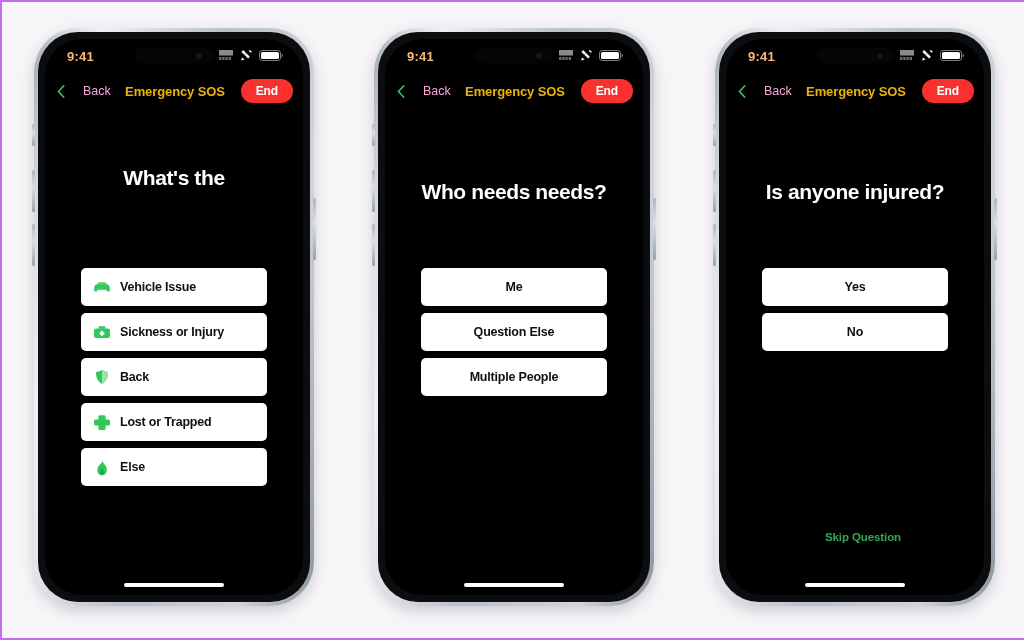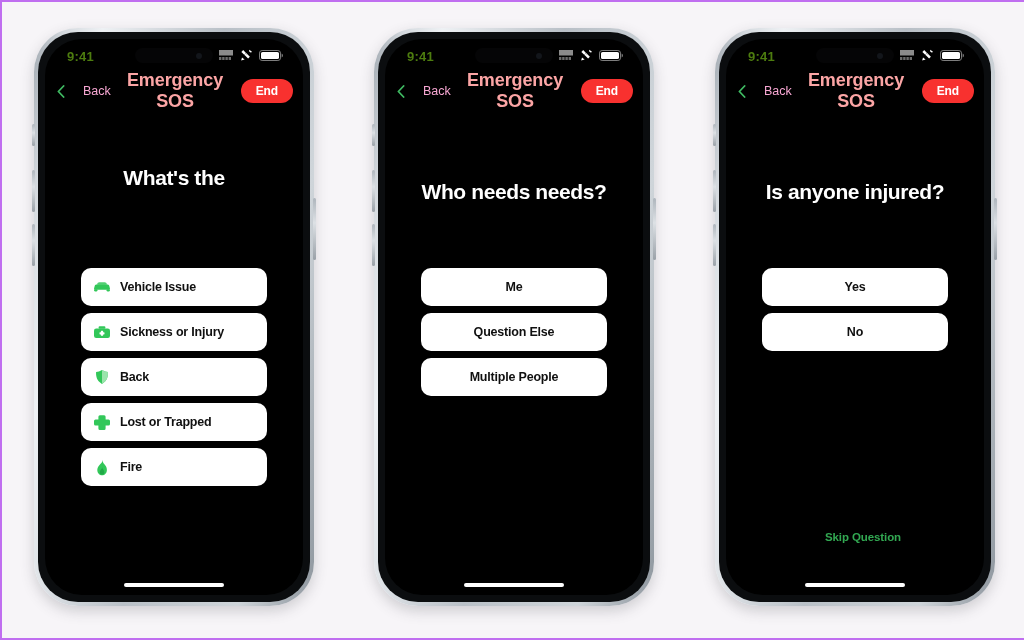--- a/index.html
+++ b/index.html
@@ -98,21 +98,21 @@
     left: 0;
     right: 0;
     height: 34px;
     display: flex;
     align-items: center;
     justify-content: space-between;
     padding: 0 20px 0 22px;
     box-sizing: border-box;
   }
   .sb-time {
-    color: #4d7c0f;
+    color: #fdba74;
     font-size: 13px;
     font-weight: bold;
     letter-spacing: 0.2px;
   }
   .sb-right {
     display: flex;
     align-items: center;
     gap: 6px;
   }
   .sb-icon { display: block; }
@@ -135,22 +135,22 @@
     gap: 18px;
     color: #f9a8d4;
     font-size: 12.5px;
     cursor: pointer;
     min-width: 60px;
   }
   .nav-back svg { display: block; }
   .nav-title {
     flex: 1;
     text-align: center;
-    color: #fca5a5;
-    font-size: 18px;
+    color: #eab308;
+    font-size: 13px;
     font-weight: bold;
     letter-spacing: -0.1px;
   }
   .nav-end {
     min-width: 60px;
     display: flex;
     justify-content: flex-end;
   }
   .end-btn {
     background: #f8312f;
@@ -189,21 +189,21 @@
     display: flex;
     flex-direction: column;
     gap: 7px;
   }
   .opt-screen1 { top: 229px; }
   .opt-screen2 { top: 229px; text-align: right; }
   .opt-screen3 { top: 229px; }
 
   .option {
     background: #ffffff;
-    border-radius: 10px;
+    border-radius: 5px;
     height: 38px;
     display: flex;
     align-items: center;
     cursor: pointer;
     position: relative;
   }
   .option.with-icon {
     padding-left: 12px;
     gap: 9px;
   }
@@ -364,21 +364,21 @@
               <span class="opt-label">Lost or Trapped</span>
             </div>
 
             <div class="option with-icon">
               <span class="opt-icon">
                 <svg width="18" height="17" viewBox="0 0 18 17">
                   <path d="M9.6 0.8 C9.6 3.4 8.0 4.4 6.5 6.0 C5.0 7.6 4.3 9.2 4.3 10.9 C4.3 14.0 6.5 16.2 9.1 16.2 C11.7 16.2 13.9 14.0 13.9 10.9 C13.9 8.4 12.6 6.6 11.2 5.1 C10.2 4.0 9.6 2.6 9.6 0.8 Z" fill="#32c759"></path>
                   <path d="M9.2 8.1 C9.2 9.5 8.3 10.1 7.6 11.0 C7.0 11.8 6.8 12.5 6.8 13.2 C6.8 14.6 7.8 15.6 9.0 15.6 C10.3 15.6 11.3 14.6 11.3 13.2 C11.3 11.9 10.6 11.0 10.0 10.2 C9.5 9.6 9.2 8.9 9.2 8.1 Z" fill="#0f8c36" opacity="0.5"></path>
                 </svg>
               </span>
-              <span class="opt-label">Fire</span>
+              <span class="opt-label">Else</span>
             </div>
 
           </div>
 
           <div class="home-indicator"></div>
 
         </div>
       </div>
     </div>
   </div>

